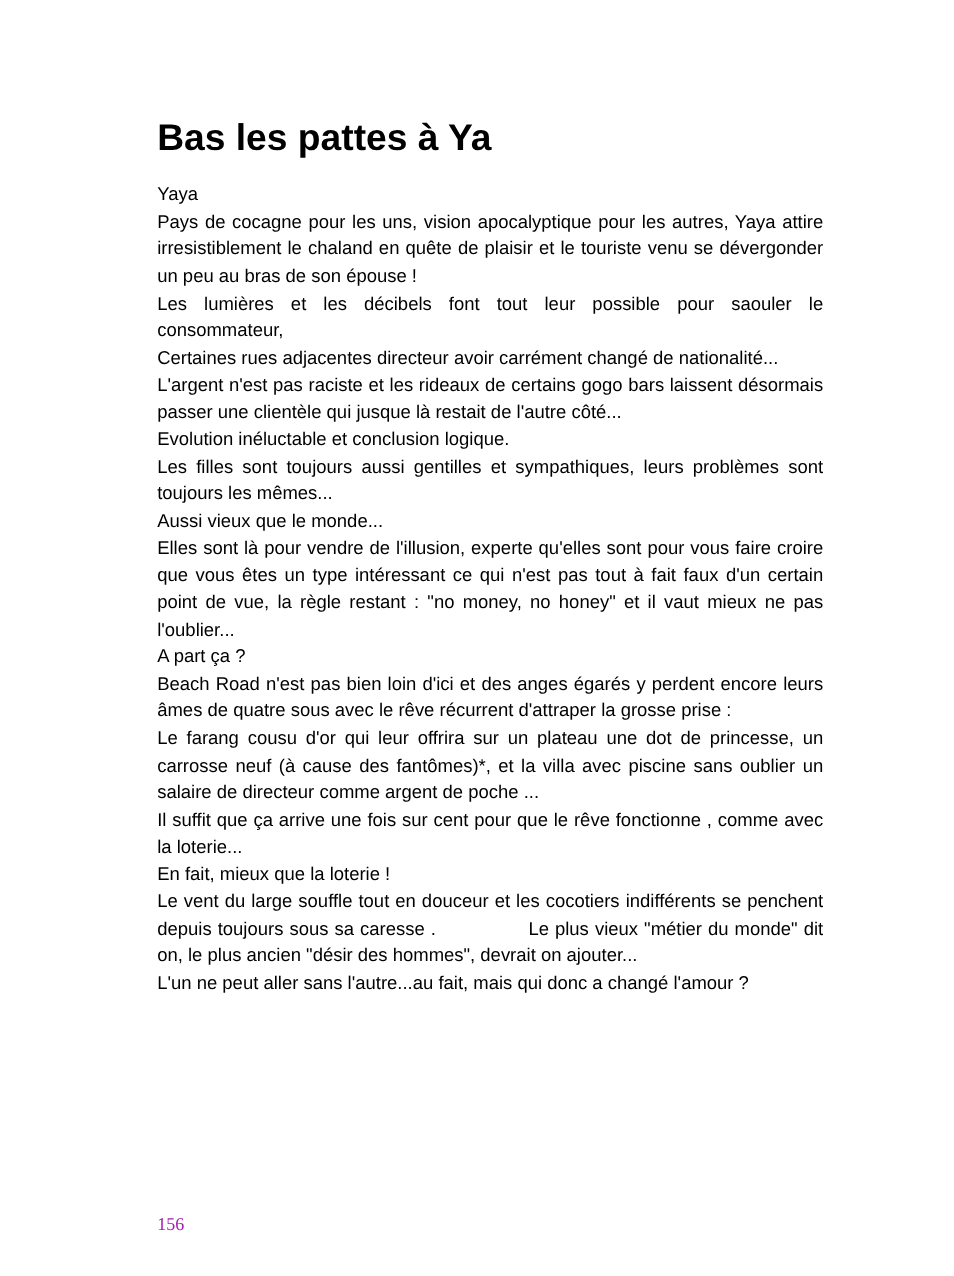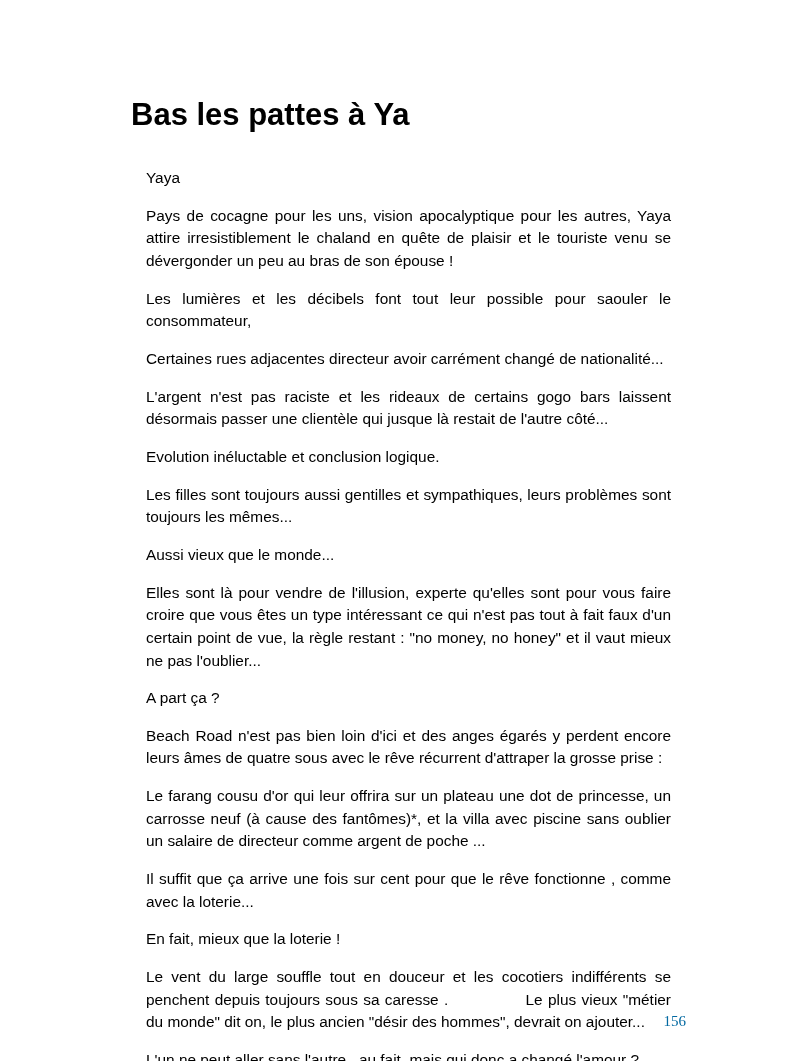--- a/index.html
+++ b/index.html
@@ -29,38 +29,38 @@
   }
   .body-text {
     position: absolute;
     left: 131px;
     top: 152px;
     width: 555px;
     font-size: 15.4px;
     line-height: 22.65px;
   }
   .para {
-    margin: 15px;
+    margin: 0;
     padding: 0;
     text-align: justify;
   }
   .tab-gap {
     display: inline-block;
     width: 72px;
     height: 1px;
   }
   .page-footer {
     position: absolute;
     left: 131px;
     top: 1013px;
     width: 555px;
-    text-align: right;
+    text-align: left;
     font-family: "Liberation Serif", "DejaVu Serif", serif;
     font-size: 15px;
-    color: #0369a1;
+    color: #a21caf;
   }
 </style>
 </head>
 <body>
 
 <div class="page">
   <h1 class="doc-title">Bas les pattes à Ya</h1>
 
   <div class="body-text">
       <p class="para">Yaya</p>

